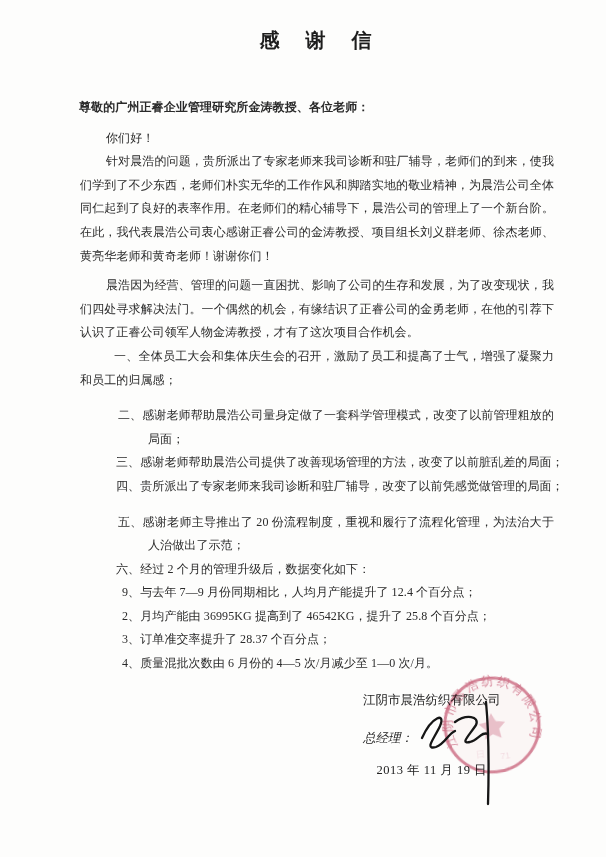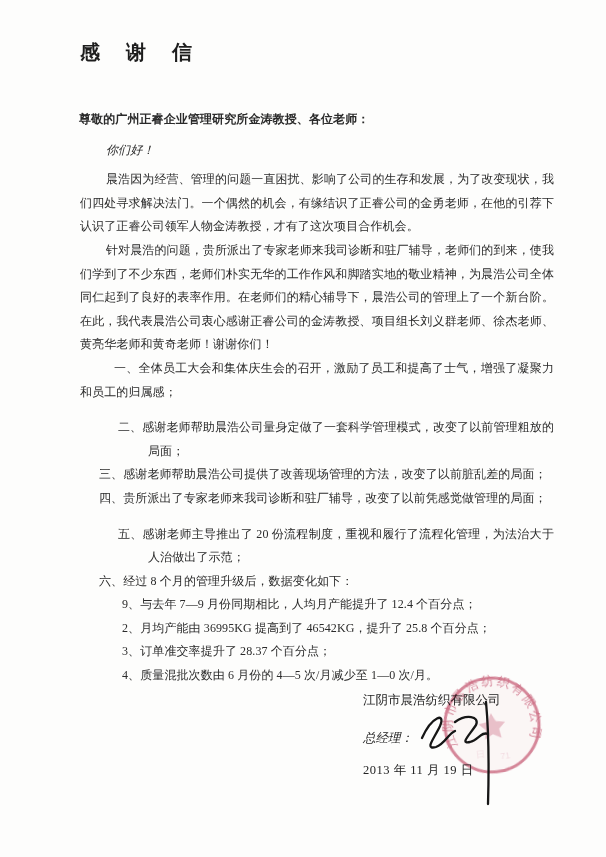--- a/index.html
+++ b/index.html
@@ -18,40 +18,41 @@
     font-family:"Liberation Serif","DejaVu Serif",serif;
     font-size:12px;
     line-height:23.6px;
     letter-spacing:.1px;
   }
   .title{
     font-family:"Liberation Sans","DejaVu Sans",sans-serif;
     font-weight:bold;
     font-size:20px;
     letter-spacing:3px;
-    margin:12px 0 42px 0;
+    text-align:center;
+    margin:0 0 42px 0;
     line-height:28px;
     color:#1d1d1d;
   }
   .greeting{margin:0 0 0 -1px;font-weight:bold;}
-  .salute{margin:7px 0 0 0;text-indent:26px;font-style:italic;}
+  .salute{margin:7px 0 0 0;text-indent:26px;}
   .para{margin:6px 0 0 0;text-indent:26px;text-align:justify;}
   .para.flow{margin:0;}
   .item-a{margin:0;text-indent:34px;text-align:justify;}
   .item-b{margin:12px 0 0 38px;padding-left:30px;text-indent:-30px;text-align:justify;}
-  .item-c{margin:0 0 0 19px;white-space:nowrap;}
+  .item-c{margin:0 0 0 36px;white-space:nowrap;}
   .subitem{margin:0 0 0 42px;white-space:nowrap;}
   .sig-block{
     position:absolute;left:363px;top:692px;
     font-family:"Liberation Serif","DejaVu Serif",serif;
     font-size:12.5px;color:#222;
   }
   .sig-company{margin:0;line-height:16px;}
   .sig-role{margin:22px 0 0 0;line-height:16px;font-style:italic;}
-  .sig-date{margin:16px 0 0 0;line-height:16px;letter-spacing:.5px;}
+  .sig-date{margin:16px 0 0 0;line-height:16px;letter-spacing:.5px;text-align:center;}
   .seal{
     position:absolute;left:423px;top:654px;
     mix-blend-mode:multiply;
     opacity:.88;
     transform:rotate(-6deg);
     filter:blur(.3px);
   }
   .handwriting{
     position:absolute;left:398px;top:694px;
   }
@@ -60,29 +61,29 @@
 <body>
 
 <div class="page">
 
   <div class="content">
     <h1 class="title">感　谢　信</h1>
 
     <p class="greeting">尊敬的广州正睿企业管理研究所金涛教授、各位老师：</p>
     <p class="salute">你们好！</p>
 
+    <p class="para flow">针对晨浩的问题，贵所派出了专家老师来我司诊断和驻厂辅导，老师们的到来，使我们学到了不少东西，老师们朴实无华的工作作风和脚踏实地的敬业精神，为晨浩公司全体同仁起到了良好的表率作用。在老师们的精心辅导下，晨浩公司的管理上了一个新台阶。在此，我代表晨浩公司衷心感谢正睿公司的金涛教授、项目组长刘义群老师、徐杰老师、黄亮华老师和黄奇老师！谢谢你们！</p>
     <p class="para">晨浩因为经营、管理的问题一直困扰、影响了公司的生存和发展，为了改变现状，我们四处寻求解决法门。一个偶然的机会，有缘结识了正睿公司的金勇老师，在他的引荐下认识了正睿公司领军人物金涛教授，才有了这次项目合作机会。</p>
-    <p class="para flow">针对晨浩的问题，贵所派出了专家老师来我司诊断和驻厂辅导，老师们的到来，使我们学到了不少东西，老师们朴实无华的工作作风和脚踏实地的敬业精神，为晨浩公司全体同仁起到了良好的表率作用。在老师们的精心辅导下，晨浩公司的管理上了一个新台阶。在此，我代表晨浩公司衷心感谢正睿公司的金涛教授、项目组长刘义群老师、徐杰老师、黄亮华老师和黄奇老师！谢谢你们！</p>
 
     <p class="item-a">一、全体员工大会和集体庆生会的召开，激励了员工和提高了士气，增强了凝聚力和员工的归属感；</p>
     <p class="item-b">二、感谢老师帮助晨浩公司量身定做了一套科学管理模式，改变了以前管理粗放的局面；</p>
     <p class="item-c">三、感谢老师帮助晨浩公司提供了改善现场管理的方法，改变了以前脏乱差的局面；</p>
     <p class="item-c">四、贵所派出了专家老师来我司诊断和驻厂辅导，改变了以前凭感觉做管理的局面；</p>
     <p class="item-b">五、感谢老师主导推出了 20 份流程制度，重视和履行了流程化管理，为法治大于人治做出了示范；</p>
-    <p class="item-c">六、经过 8 个月的管理升级后，数据变化如下：</p>
+    <p class="item-c">六、经过 2 个月的管理升级后，数据变化如下：</p>
 
     <p class="subitem">9、与去年 7—9 月份同期相比，人均月产能提升了 12.4 个百分点；</p>
     <p class="subitem">2、月均产能由 36995KG 提高到了 46542KG，提升了 25.8 个百分点；</p>
     <p class="subitem">3、订单准交率提升了 28.37 个百分点；</p>
     <p class="subitem">4、质量混批次数由 6 月份的 4—5 次/月减少至 1—0 次/月。</p>
   </div>
 
   <div class="sig-block">
     <p class="sig-company">江阴市晨浩纺织有限公司</p>
     <p class="sig-role">总经理：</p>

